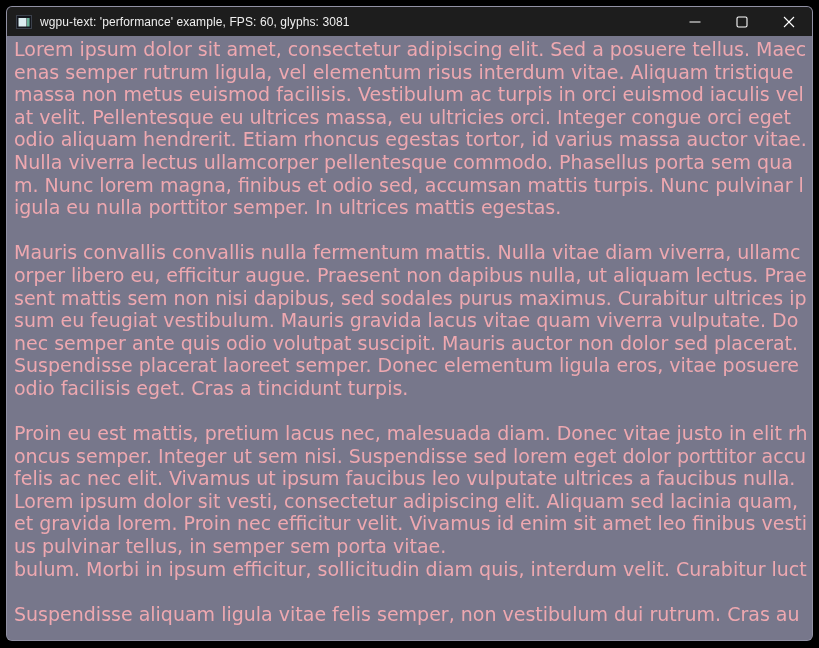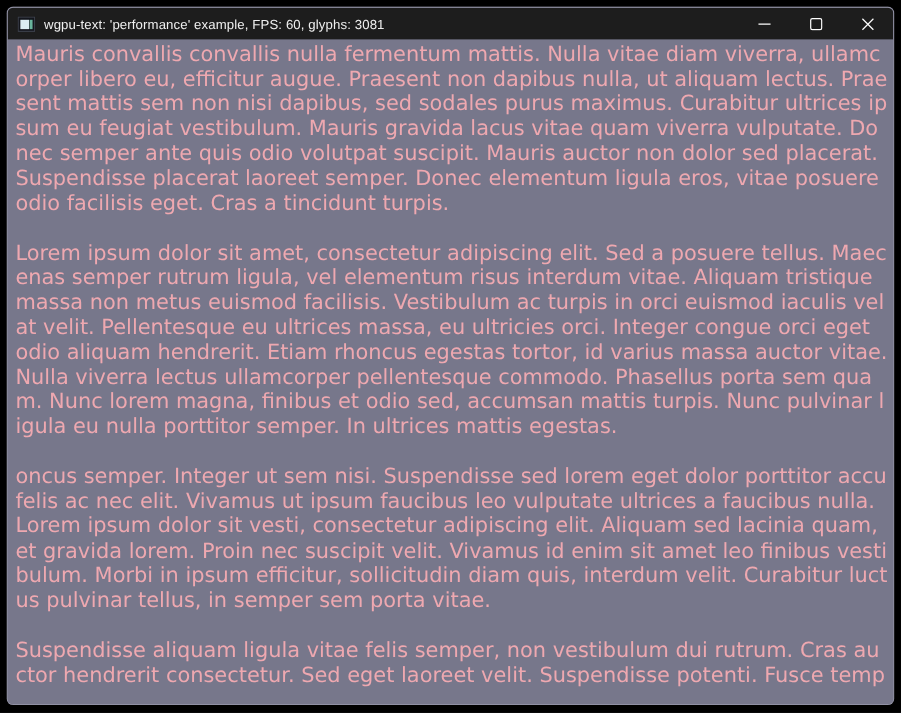--- a/index.html
+++ b/index.html
@@ -83,46 +83,46 @@
           <svg width="12" height="12" viewBox="0 0 12 12">
             <line x1="1" y1="1" x2="11" y2="11" stroke="#ffffff" stroke-width="1.1"></line>
             <line x1="11" y1="1" x2="1" y2="11" stroke="#ffffff" stroke-width="1.1"></line>
           </svg>
         </div>
       </div>
     </div>
 
     <div class="content">
       <div class="para">
-        <div class="tl">Mauris convallis convallis nulla fermentum mattis. Nulla vitae diam viverra, ullamc</div>
-        <div class="tl">orper libero eu, efficitur augue. Praesent non dapibus nulla, ut aliquam lectus. Prae</div>
-        <div class="tl">sent mattis sem non nisi dapibus, sed sodales purus maximus. Curabitur ultrices ip</div>
-        <div class="tl">sum eu feugiat vestibulum. Mauris gravida lacus vitae quam viverra vulputate. Do</div>
-        <div class="tl">nec semper ante quis odio volutpat suscipit. Mauris auctor non dolor sed placerat.</div>
-        <div class="tl">Suspendisse placerat laoreet semper. Donec elementum ligula eros, vitae posuere</div>
-        <div class="tl">odio facilisis eget. Cras a tincidunt turpis.</div>
-      </div>
-      <div class="para">
         <div class="tl">Lorem ipsum dolor sit amet, consectetur adipiscing elit. Sed a posuere tellus. Maec</div>
         <div class="tl">enas semper rutrum ligula, vel elementum risus interdum vitae. Aliquam tristique</div>
         <div class="tl">massa non metus euismod facilisis. Vestibulum ac turpis in orci euismod iaculis vel</div>
         <div class="tl">at velit. Pellentesque eu ultrices massa, eu ultricies orci. Integer congue orci eget</div>
         <div class="tl">odio aliquam hendrerit. Etiam rhoncus egestas tortor, id varius massa auctor vitae.</div>
         <div class="tl">Nulla viverra lectus ullamcorper pellentesque commodo. Phasellus porta sem qua</div>
         <div class="tl">m. Nunc lorem magna, finibus et odio sed, accumsan mattis turpis. Nunc pulvinar l</div>
         <div class="tl">igula eu nulla porttitor semper. In ultrices mattis egestas.</div>
       </div>
       <div class="para">
+        <div class="tl">Mauris convallis convallis nulla fermentum mattis. Nulla vitae diam viverra, ullamc</div>
+        <div class="tl">orper libero eu, efficitur augue. Praesent non dapibus nulla, ut aliquam lectus. Prae</div>
+        <div class="tl">sent mattis sem non nisi dapibus, sed sodales purus maximus. Curabitur ultrices ip</div>
+        <div class="tl">sum eu feugiat vestibulum. Mauris gravida lacus vitae quam viverra vulputate. Do</div>
+        <div class="tl">nec semper ante quis odio volutpat suscipit. Mauris auctor non dolor sed placerat.</div>
+        <div class="tl">Suspendisse placerat laoreet semper. Donec elementum ligula eros, vitae posuere</div>
+        <div class="tl">odio facilisis eget. Cras a tincidunt turpis.</div>
+      </div>
+      <div class="para">
+        <div class="tl">Proin eu est mattis, pretium lacus nec, malesuada diam. Donec vitae justo in elit rh</div>
         <div class="tl">oncus semper. Integer ut sem nisi. Suspendisse sed lorem eget dolor porttitor accu</div>
         <div class="tl">felis ac nec elit. Vivamus ut ipsum faucibus leo vulputate ultrices a faucibus nulla.</div>
         <div class="tl">Lorem ipsum dolor sit vesti, consectetur adipiscing elit. Aliquam sed lacinia quam,</div>
-        <div class="tl">et gravida lorem. Proin nec suscipit velit. Vivamus id enim sit amet leo finibus vesti</div>
+        <div class="tl">et gravida lorem. Proin nec efficitur velit. Vivamus id enim sit amet leo finibus vesti</div>
+        <div class="tl">us pulvinar tellus, in semper sem porta vitae.</div>
         <div class="tl">bulum. Morbi in ipsum efficitur, sollicitudin diam quis, interdum velit. Curabitur luct</div>
-        <div class="tl">us pulvinar tellus, in semper sem porta vitae.</div>
       </div>
       <div class="para">
         <div class="tl">Suspendisse aliquam ligula vitae felis semper, non vestibulum dui rutrum. Cras au</div>
-        <div class="tl">ctor hendrerit consectetur. Sed eget laoreet velit. Suspendisse potenti. Fusce temp</div>
       </div>
     </div>
 
   </div>
 </div>
 
 </body></html>

